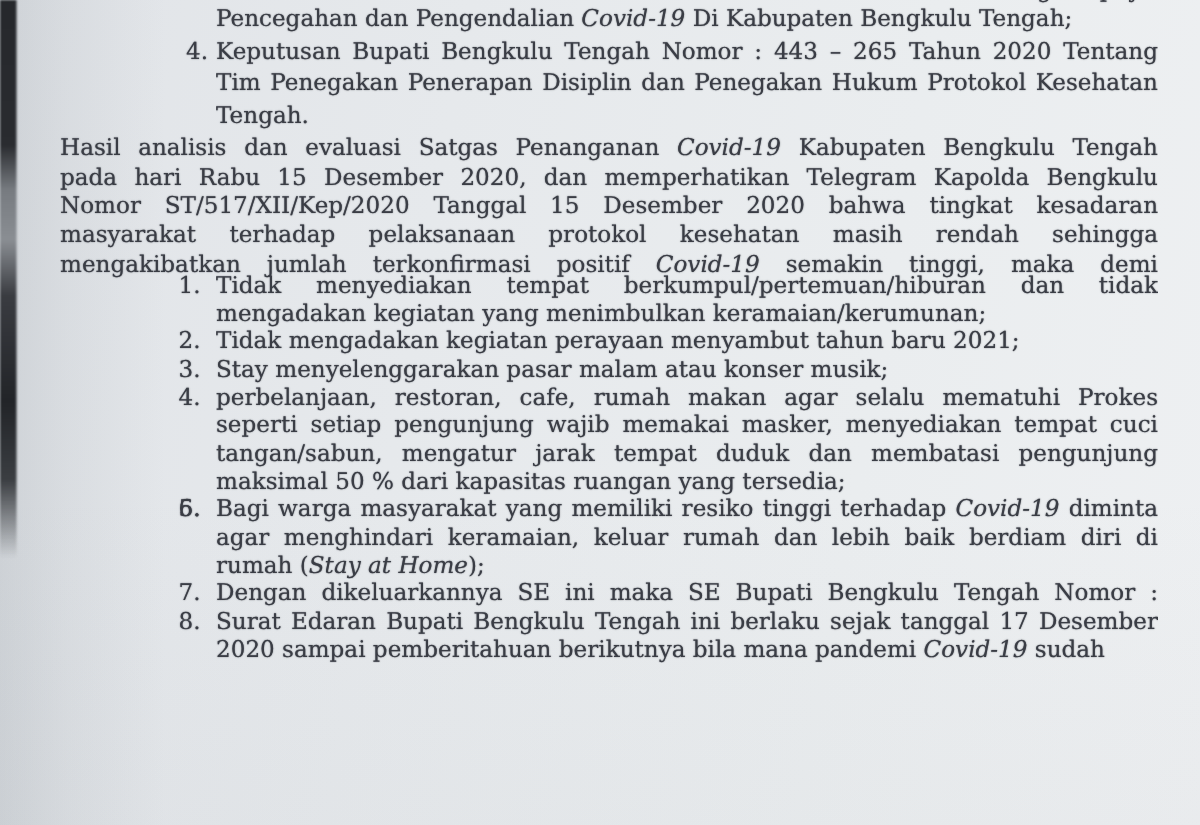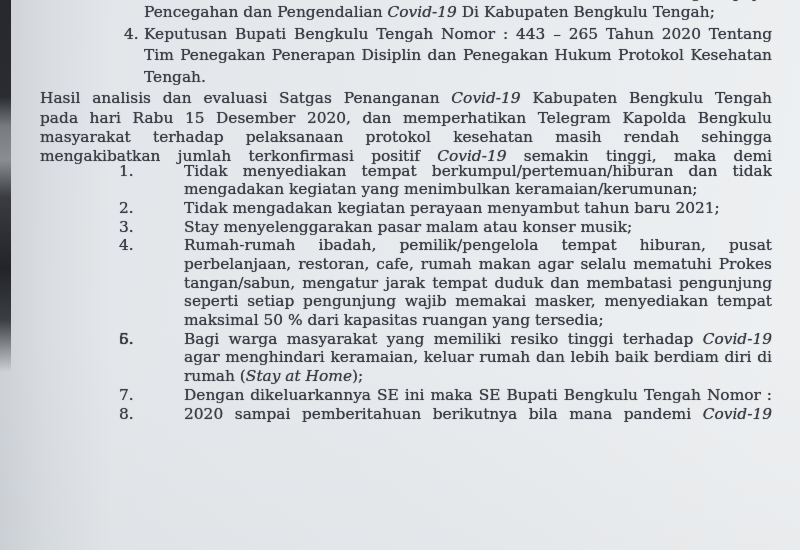--- a/index.html
+++ b/index.html
@@ -41,21 +41,21 @@
   }
   .fragment {
     position: absolute; top: -17px; left: 104px; right: 2px;
     text-align: right; line-height: 21.6px; white-space: nowrap;
   }
   .sec-top  { line-height: 21.6px; padding-top: 2px; }
   .sec-para { line-height: 19.3px; margin-top: 1px; }
   .sec-list { line-height: 18.7px; margin-top: -5px; }
   .sec-top  .line { height: 21.6px; }
   .sec-para .line { height: 19.3px; }
-  .sec-list .line { height: 18.7px; margin-left: 40px; }
+  .sec-list .line { height: 18.7px; }
   .line {
     text-align: justify;
     text-align-last: justify;
     overflow: hidden;
   }
   .line.flush { text-align-last: left; }
   .cont { padding-left: 104px; }
   .item { position: relative; padding-left: 104px; }
   .item .num { position: absolute; left: 79px; top: 0; }
   .sec-top .item .num { left: 84px; }
@@ -77,20 +77,21 @@
           <div>
             <div class="line">Keputusan Bupati Bengkulu Tengah Nomor : 443 – 265  Tahun 2020 Tentang</div>
             <div class="line">Tim Penegakan Penerapan Disiplin dan Penegakan Hukum Protokol Kesehatan</div>
             <div class="line flush">Tengah.</div>
           </div>
         </div>
       </div>
     <div class="sec-para" id="sec-para">
         <div class="line">Hasil analisis dan evaluasi Satgas Penanganan <em>Covid-19</em> Kabupaten Bengkulu Tengah</div>
         <div class="line">pada hari Rabu 15 Desember 2020, dan memperhatikan Telegram Kapolda Bengkulu</div>
+        <div class="line">Nomor ST/517/XII/Kep/2020 Tanggal 15 Desember 2020 bahwa tingkat kesadaran</div>
         <div class="line">masyarakat terhadap pelaksanaan protokol kesehatan masih rendah sehingga</div>
         <div class="line">mengakibatkan jumlah terkonfirmasi positif <em>Covid-19</em> semakin tinggi, maka demi</div>
       </div>
     <div class="sec-list" id="sec-list">
         <div class="item">
           <span class="num">1.</span>
           <div>
             <div class="line">Tidak menyediakan tempat berkumpul/pertemuan/hiburan dan tidak</div>
             <div class="line flush">mengadakan kegiatan yang menimbulkan keramaian/kerumunan;</div>
           </div>
@@ -103,24 +104,23 @@
         </div>
         <div class="item">
           <span class="num">3.</span>
           <div>
             <div class="line flush">Stay menyelenggarakan pasar malam atau konser musik;</div>
           </div>
         </div>
         <div class="item">
           <span class="num">4.</span>
           <div>
-            <div class="line">Rumah-rumah ibadah, pemilik/pengelola tempat hiburan, pusat</div>
             <div class="line">perbelanjaan, restoran, cafe, rumah makan agar selalu mematuhi Prokes</div>
+            <div class="line">seperti setiap pengunjung wajib memakai masker, menyediakan tempat cuci</div>
             <div class="line">tangan/sabun, mengatur jarak tempat duduk dan membatasi pengunjung</div>
-            <div class="line">seperti setiap pengunjung wajib memakai masker, menyediakan tempat cuci</div>
             <div class="line flush">maksimal 50 % dari kapasitas ruangan yang tersedia;</div>
           </div>
         </div>
         <div class="item">
           <span class="num">5.</span>
         </div>
         <div class="item">
           <span class="num">6.</span>
           <div>
             <div class="line">Bagi warga masyarakat yang memiliki resiko tinggi terhadap <em>Covid-19</em> diminta</div>
@@ -130,18 +130,19 @@
         </div>
         <div class="item">
           <span class="num">7.</span>
           <div>
             <div class="line">Dengan dikeluarkannya SE ini maka SE Bupati Bengkulu Tengah Nomor :</div>
           </div>
         </div>
         <div class="item">
           <span class="num">8.</span>
           <div>
+            <div class="line">Surat Edaran Bupati Bengkulu Tengah ini berlaku sejak tanggal 17 Desember</div>
             <div class="line flush">2020 sampai pemberitahuan berikutnya bila mana pandemi <em>Covid-19</em> sudah</div>
           </div>
         </div>
       </div>
   </div>
 </div>
 
 </body></html>

